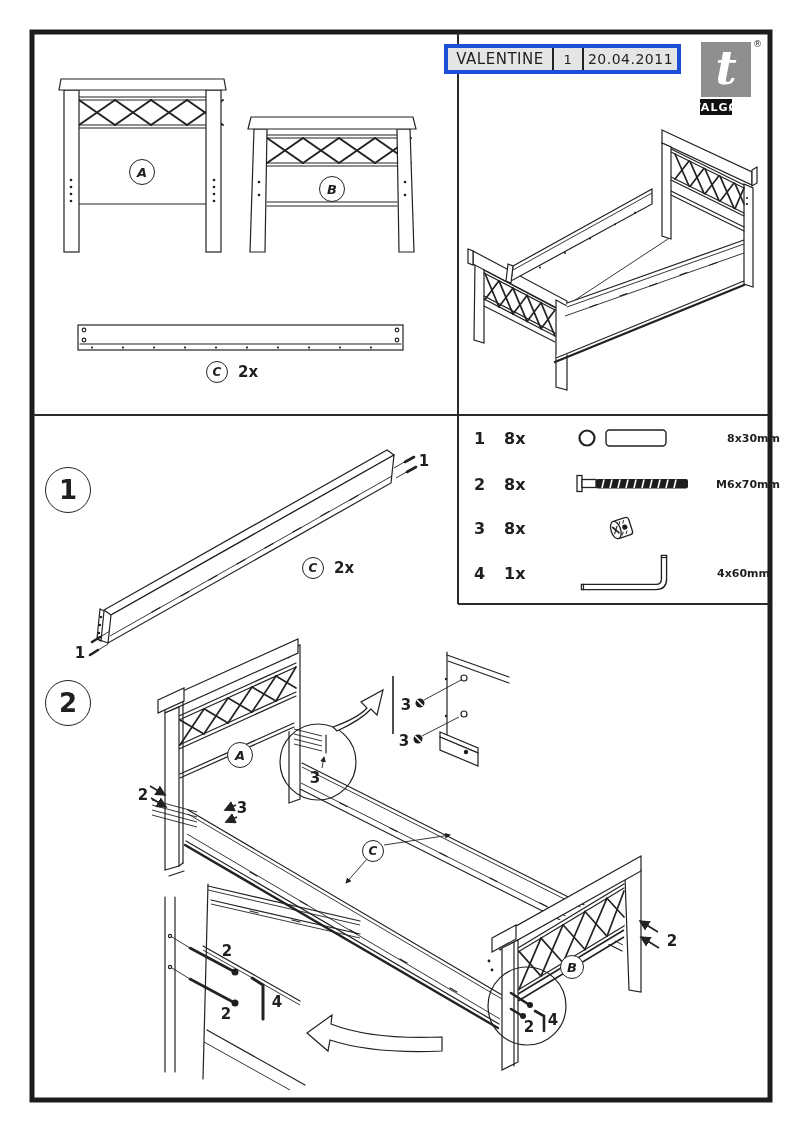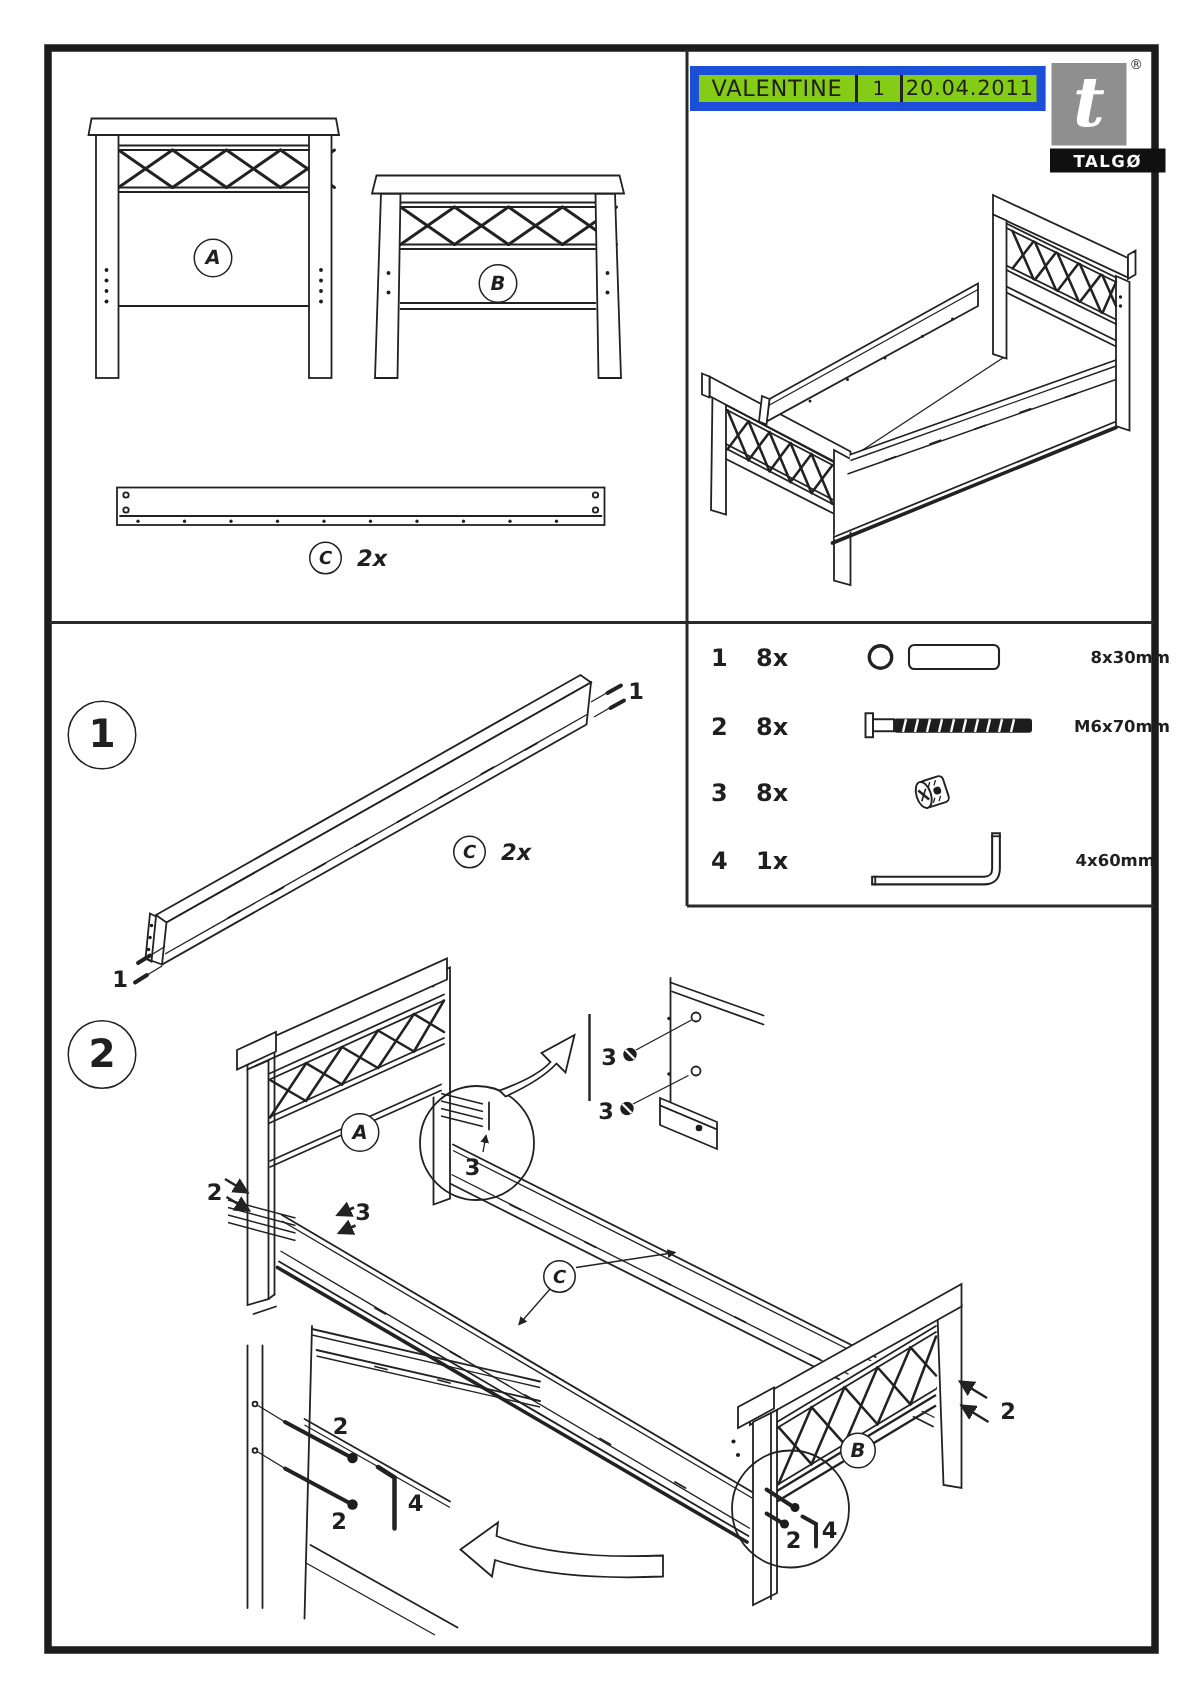--- a/index.html
+++ b/index.html
@@ -11,34 +11,34 @@
   .w{fill:#fff;stroke:#222;stroke-width:1.2;}
   .wn{fill:#fff;stroke:none;}
   .lat{stroke:#222;stroke-width:2;fill:none;stroke-linecap:round;}
   .lat2{stroke:#222;stroke-width:1.7;fill:none;stroke-linecap:round;}
   .thk{stroke:#222;stroke-width:2.4;fill:none;stroke-linecap:round;}
   .bld{stroke:#222;stroke-width:2.6;fill:none;stroke-linecap:round;}
   .dk{fill:#1d1d1d;stroke:none;}
   .frame{stroke:#1c1c1c;stroke-width:5;fill:none;}
   .div{stroke:#2a2a2a;stroke-width:2;fill:none;}
   
-  .hdr{left:460px;top:44px;width:237px;height:30px;border:6px solid #1d4ed8;display:grid;grid-template-columns:106px 30px 1fr;background:#84cc16;box-sizing:border-box;}
+  .hdr{left:444px;top:44px;width:237px;height:30px;border:4px solid #1d4ed8;display:grid;grid-template-columns:106px 30px 1fr;background:#e5e5e5;box-sizing:border-box;}
   .hdr .cell{display:flex;align-items:center;justify-content:center;border-right:2px solid #222;font-size:15px;letter-spacing:.5px;}
   .hdr .cell:last-child{border-right:none;font-size:14px;text-align:center;}
   .hdr .cell.num{font-size:13px;}
   
   .logo-gray{left:701px;top:42px;width:50px;height:55px;background:#8f8f8f;display:flex;align-items:center;justify-content:center;}
   .logo-t{font-family:"DejaVu Serif","Liberation Serif",serif;font-style:italic;font-weight:bold;font-size:46px;color:#fff;line-height:1;margin-top:-4px;}
   .logo-reg{left:753px;top:39px;font-size:9px;color:#333;}
-  .logo-black{left:700px;top:99px;width:77px;height:16px;background:#101010;color:#fff;display:flex;align-items:center;justify-content:center;font-weight:bold;font-size:11px;letter-spacing:1px;}
+  .logo-black{left:700px;top:99px;width:32px;height:16px;background:#101010;color:#fff;display:flex;align-items:center;justify-content:center;font-weight:bold;font-size:11px;letter-spacing:1px;}
   
   .circ{border:1.4px solid #222;border-radius:50%;display:flex;align-items:center;justify-content:center;background:#fff;box-sizing:border-box;}
   .letter{font-style:italic;font-weight:bold;font-size:13px;}
   .step{font-weight:bold;font-size:26px;border-width:1.7px;}
-  .qty{font-weight:bold;font-size:15px;font-style:italic;}
+  .qty{font-weight:bold;font-size:15px;}
   .callout{font-weight:bold;font-size:15px;width:18px;height:18px;display:flex;align-items:center;justify-content:center;}
   
   .part-row{left:462px;width:302px;height:40px;display:grid;grid-template-columns:30px 46px 1fr 90px;align-items:center;box-sizing:border-box;padding-left:12px;}
   .part-no,.part-qty{font-weight:bold;font-size:16px;}
   .part-size{font-weight:bold;font-size:11px;text-align:right;padding-right:6px;}
   .icon-cell{display:flex;align-items:center;padding-left:26px;}
   .icon-cell.center{padding-left:56px;}
 </style>
 </head>
 <body>

